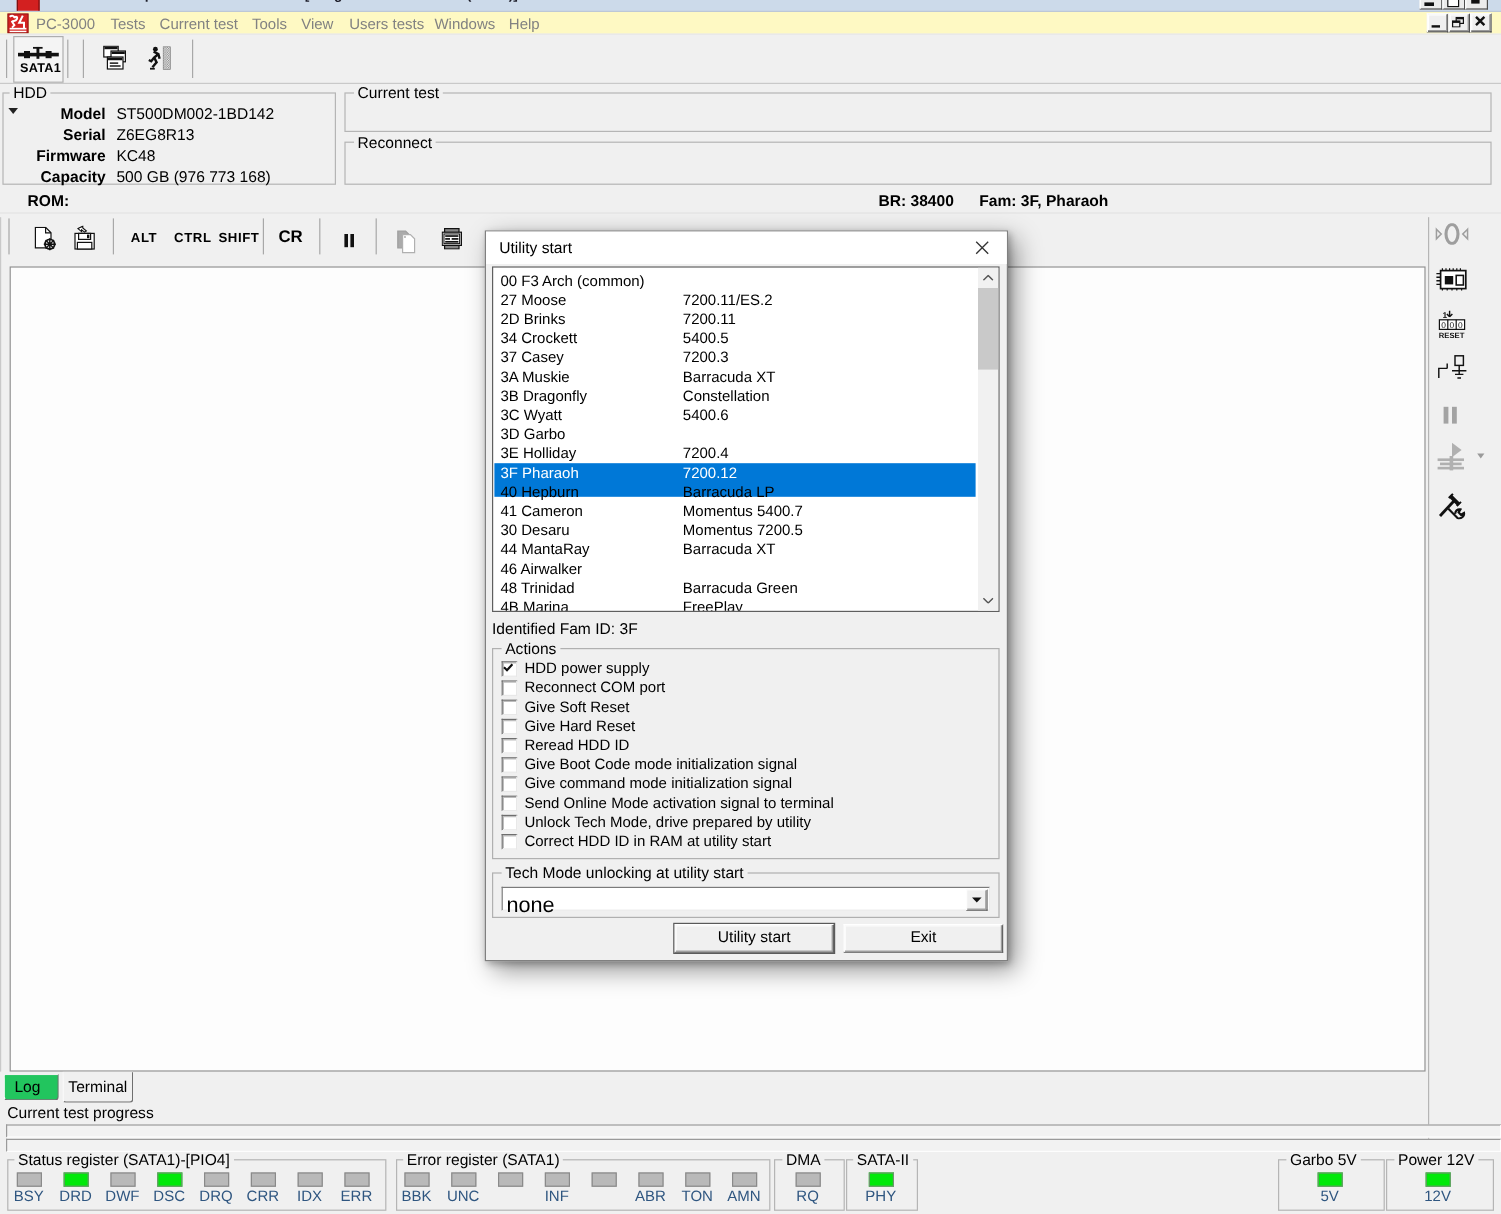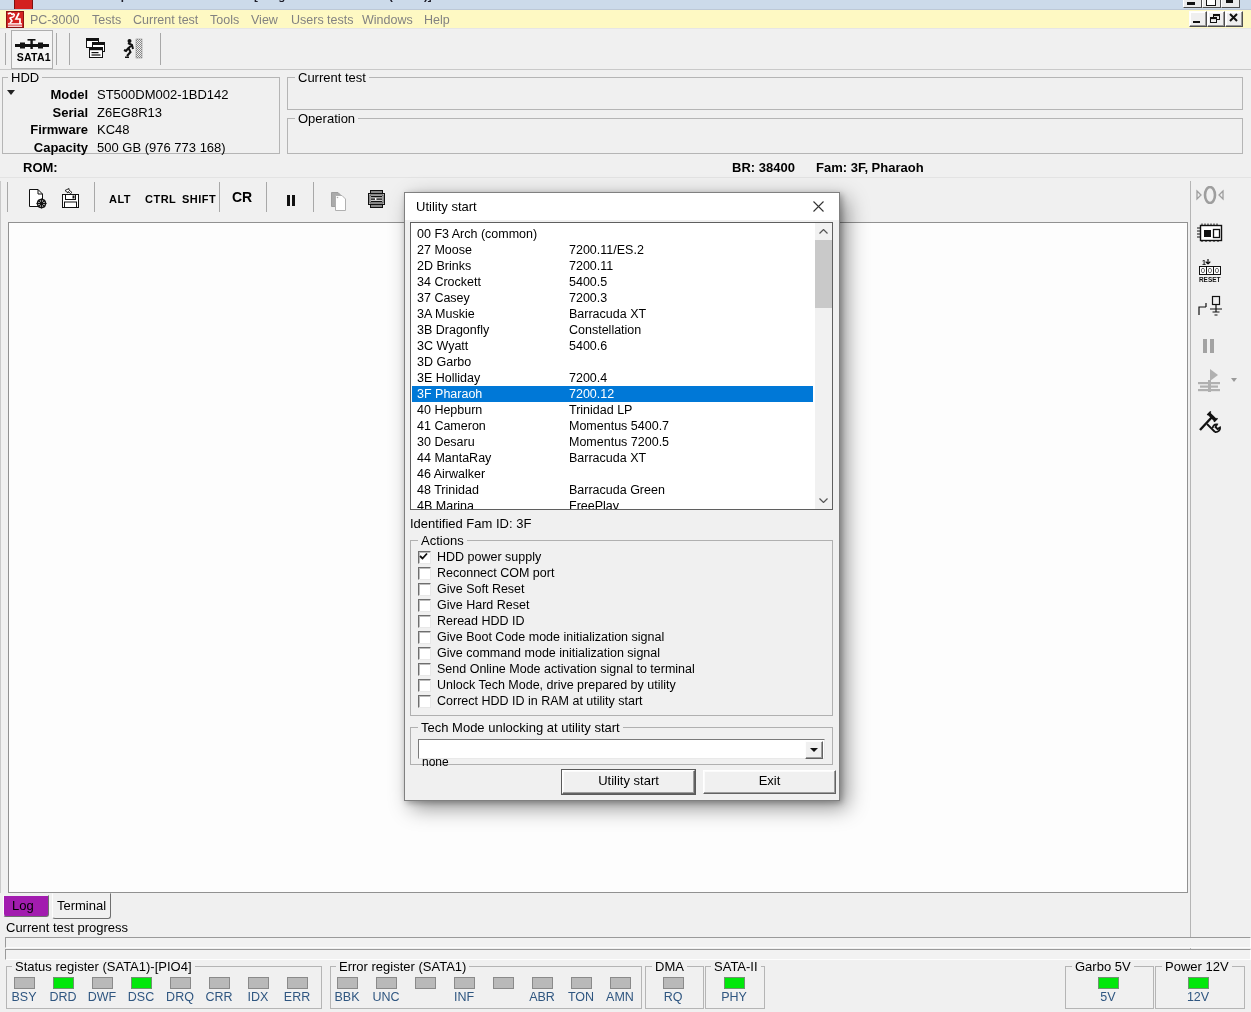--- a/index.html
+++ b/index.html
@@ -11,21 +11,21 @@
 .led{position:absolute;width:19px;height:10px;background:#b9b9b9;border:1px solid #8a8a8a}
 .ledg{background:#00e80a;border-color:#6f946f}
 .ll{position:absolute;width:44px;text-align:center;color:#2f5680;font-size:12.5px;line-height:14px}
 .sepv{position:absolute;width:1px;background:#a8a8a8}
 .b{font-weight:bold}
 .mi{color:#828282;font-size:12.5px}
 .wbtn{position:absolute;width:16px;height:14px;background:#efefef;border:1px solid;border-color:#fdfdfd #4e4e4e #4e4e4e #fdfdfd;box-shadow:inset -1px -1px 0 #9a9a9a,inset 1px 1px 0 #ffffff}
 .cb{position:absolute;width:11px;height:11px;background:#fff;border:1px solid;border-color:#6e6e6e #e8e8e8 #e8e8e8 #6e6e6e;box-shadow:inset 1px 1px 0 #bdbdbd}
 .btn{position:absolute;background:#f0f0f0;text-align:center;font-size:13px;
  border:1px solid;border-color:#ffffff #636363 #636363 #ffffff;box-shadow:inset -1px -1px 0 #9d9d9d,inset 1px 1px 0 #fbfbfb}
-.row{position:absolute;left:1px;height:16px;line-height:16px;white-space:nowrap}
+.row{position:absolute;left:1px;height:28px;line-height:16px;white-space:nowrap}
 .rn{position:absolute;left:5px}
 .rv{position:absolute;left:157px}
 </style>
 </head>
 <body>
 
 <div class="a" style="left:0;top:0;width:1251px;height:10px;background:#ccdaea;overflow:hidden;border-bottom:1px solid #bdc8d6;box-sizing:border-box">
   <div class="a" style="left:14px;top:-8px;width:17px;height:17px;background:#d32020;border:1px solid #7c1010"></div>
   <div class="a b" style="left:58px;top:-10px;font-size:11.5px;color:#1c1c28;white-space:nowrap">PC-3000 Express  -  SDUTY.KONDY  -  [Seagate F3 Architecture(ATA 1)]</div>
   <div class="a" style="left:1183px;top:-10px;width:17px;height:16px;background:#ebebeb;border:1px solid;border-color:#fff #4e4e4e #4e4e4e #fff"></div>
@@ -111,21 +111,21 @@
 <div class="a" style="left:0;top:69px;width:1251px;height:1px;background:#c9c9c9"></div>
 
 <div class="gb" style="left:2px;top:77px;width:276px;height:75px"></div>
 <div class="gl" style="left:8px;top:71px">HDD</div>
 <div class="a" style="left:7px;top:90px;width:0;height:0;border-left:4px solid transparent;border-right:4px solid transparent;border-top:5px solid #222"></div>
 <div class="a b" style="left:0px;top:86px;width:88px;text-align:right;line-height:17.5px;font-size:13px">Model<br>Serial<br>Firmware<br>Capacity</div>
 <div class="a" style="left:97px;top:86px;line-height:17.5px;font-size:13px">ST500DM002-1BD142<br>Z6EG8R13<br>KC48<br>500 GB (976 773 168)</div>
 <div class="gb" style="left:287px;top:77px;width:954px;height:31px"></div>
 <div class="gl" style="left:295px;top:71px">Current test</div>
 <div class="gb" style="left:287px;top:118px;width:954px;height:34px"></div>
-<div class="gl" style="left:295px;top:112px">Operation</div>
+<div class="gl" style="left:295px;top:112px">Reconnect</div>
 
 <div class="a b" style="left:23px;top:160px;font-size:13px">ROM:</div>
 <div class="a b" style="left:732px;top:160px;font-size:13px">BR: 38400</div>
 <div class="a b" style="left:816px;top:160px;font-size:13px">Fam: 3F, Pharaoh</div>
 <div class="a" style="left:0;top:177px;width:1251px;height:1px;background:#e3e3e3"></div>
 
 <div class="sepv" style="left:7px;top:182px;height:30px"></div>
 
 <svg class="a" style="left:27px;top:189px" width="21" height="21" viewBox="0 0 21 21">
   <path d="M2.5 0.5 H11 L15.5 5 V17.5 H2.5 Z" fill="#fff" stroke="#111"></path>
@@ -167,21 +167,21 @@
   <rect x="3" y="8.4" width="4" height="1.4" fill="#111"></rect>
     <rect x="8.4" y="8.4" width="5.6" height="1.4" fill="#111"></rect>
   <rect x="3" y="10.8" width="11" height="1.4" fill="#111"></rect>
 </svg>
 
 <div class="a" style="left:8px;top:222px;width:1180px;height:671px;background:#fdfdfd;border:1px solid #919191;box-sizing:border-box"></div>
 <div class="a" style="left:0px;top:181px;width:1px;height:712px;background:#c9c9c9"></div>
 
 <div class="a" style="left:1190px;top:181px;width:1px;height:774px;background:#b5b5b5"></div>
 
-<div class="a" style="left:3px;top:895px;width:46px;height:22px;background:#a21caf;border:1px solid;border-color:#f0f0f0 #6f6f6f #6f6f6f #fdfdfd;border-radius:0 0 3px 3px;font-size:13px;line-height:20px;padding-left:8px;box-sizing:border-box">Log</div>
+<div class="a" style="left:3px;top:895px;width:46px;height:22px;background:#22c55e;border:1px solid;border-color:#f0f0f0 #6f6f6f #6f6f6f #fdfdfd;border-radius:0 0 3px 3px;font-size:13px;line-height:20px;padding-left:8px;box-sizing:border-box">Log</div>
 <div class="a" style="left:52px;top:893px;width:59px;height:26px;background:#f0f0f0;border:1px solid;border-color:#f0f0f0 #6f6f6f #6f6f6f #fdfdfd;border-radius:0 0 3px 3px;font-size:13px;line-height:24px;text-align:center;box-sizing:border-box">Terminal</div>
 <div class="a" style="left:6px;top:920px;font-size:13px">Current test progress</div>
 <div class="a" style="left:5px;top:937px;width:1246px;height:11px;background:#f2f2f2;border:1px solid;border-color:#9a9a9a #fdfdfd #fdfdfd #9a9a9a;box-sizing:border-box"></div>
 <div class="a" style="left:5px;top:949px;width:1246px;height:11px;background:#f2f2f2;border:1px solid;border-color:#9a9a9a #fdfdfd #fdfdfd #9a9a9a;box-sizing:border-box"></div>
 
 <div class="gb" style="left:6px;top:966px;width:314px;height:41px"></div>
 <div class="gl" style="left:12px;top:960px">Status register (SATA1)-[PIO4]</div>
 <div class="gb" style="left:330px;top:966px;width:310px;height:41px"></div>
 <div class="gl" style="left:336px;top:960px">Error register (SATA1)</div>
 <div class="gb" style="left:645px;top:966px;width:57px;height:41px"></div>
@@ -333,21 +333,21 @@
     <div class="row" style="top:147px">
         <span class="rn">3E Holliday</span>
         <span class="rv">7200.4</span>
       </div>
     <div class="row" style="top:163px;width:401px;background:#0078d7;color:#fff">
         <span class="rn">3F Pharaoh</span>
         <span class="rv">7200.12</span>
       </div>
     <div class="row" style="top:179px">
         <span class="rn">40 Hepburn</span>
-        <span class="rv">Trinidad LP</span>
+        <span class="rv">Barracuda LP</span>
       </div>
     <div class="row" style="top:195px">
         <span class="rn">41 Cameron</span>
         <span class="rv">Momentus 5400.7</span>
       </div>
     <div class="row" style="top:211px">
         <span class="rn">30 Desaru</span>
         <span class="rv">Momentus 7200.5</span>
       </div>
     <div class="row" style="top:227px">
@@ -401,21 +401,21 @@
   <div class="cb" style="left:13px;top:470px"></div>
     <div class="a" style="left:32px;top:469px">Send Online Mode activation signal to terminal</div>
   <div class="cb" style="left:13px;top:486px"></div>
     <div class="a" style="left:32px;top:485px">Unlock Tech Mode, drive prepared by utility</div>
   <div class="cb" style="left:13px;top:502px"></div>
     <div class="a" style="left:32px;top:501px">Correct HDD ID in RAM at utility start</div>
 
   <div class="gb" style="left:5px;top:534px;width:421px;height:36px;border-color:#b0b0b0"></div>
   <div class="gl" style="left:13px;top:528px">Tech Mode unlocking at utility start</div>
   <div class="a" style="left:13px;top:546px;width:407px;height:20px;background:#fff;border:1px solid;border-color:#7a7a7a #e9e9e9 #e9e9e9 #7a7a7a;box-sizing:border-box">
-    <div class="a" style="left:3px;top:15px;font-size:12px">none</div>
+    <div class="a" style="left:3px;top:4px;font-size:18px">none</div>
     <div class="a" style="right:1px;top:1px;width:16px;height:16px;background:#f0f0f0;border:1px solid;border-color:#fdfdfd #636363 #636363 #fdfdfd;box-shadow:inset -1px -1px 0 #9d9d9d">
       <div class="a" style="left:4px;top:6px;width:0;height:0;border-left:4px solid transparent;border-right:4px solid transparent;border-top:4px solid #111"></div>
     </div>
   </div>
 
   <div class="btn" style="left:157px;top:577px;width:131px;height:22px;line-height:20px;outline:1px solid #5a5a5a">Utility start</div>
   <div class="btn" style="left:298px;top:577px;width:131px;height:22px;line-height:20px">Exit</div>
 </div>
 
 </body></html>

